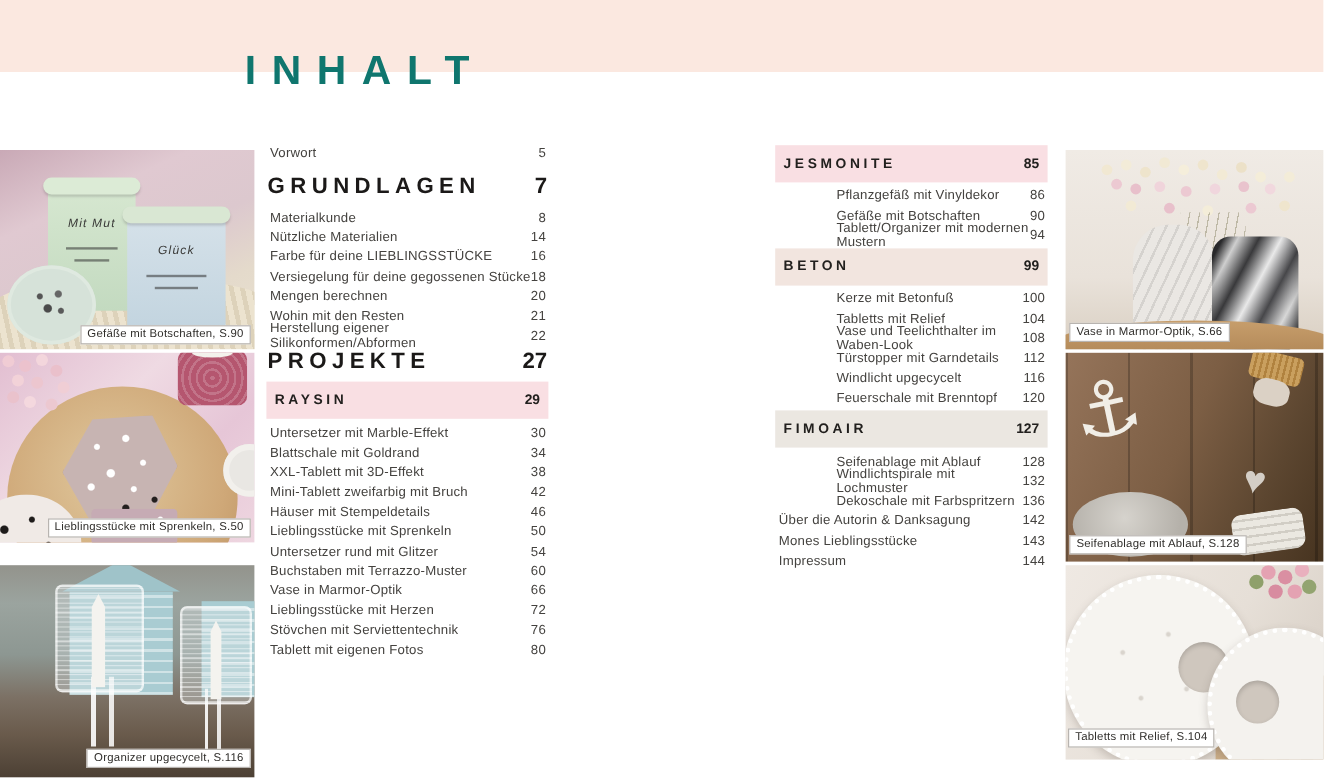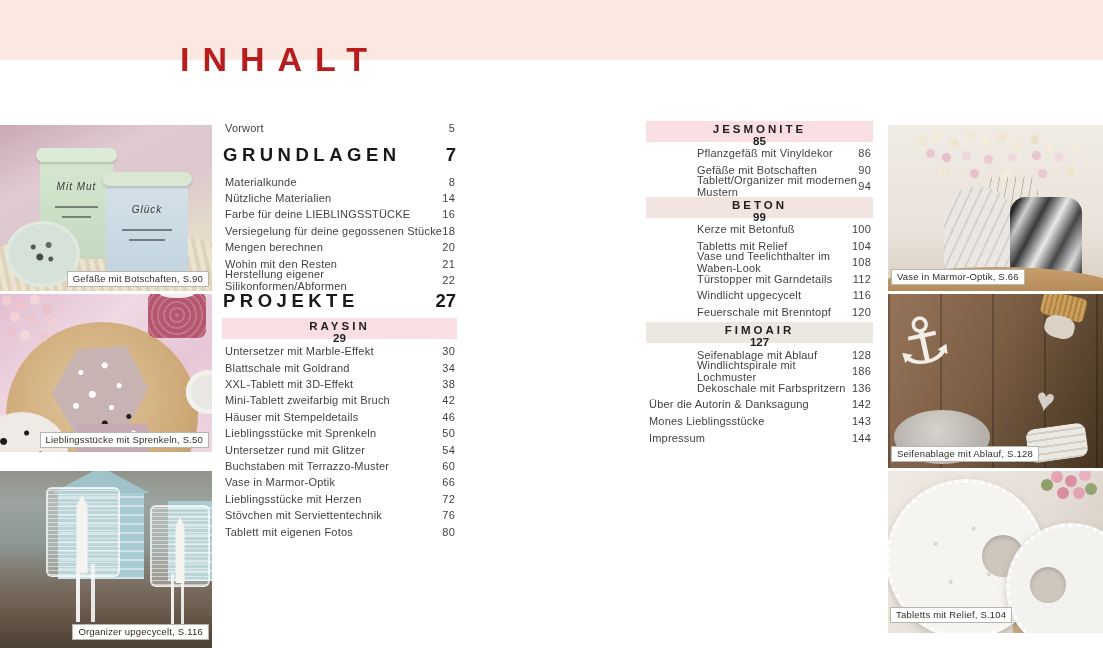--- a/index.html
+++ b/index.html
@@ -5,36 +5,36 @@
   html,body{margin:0;padding:0;}
   body{
     width:1103px;height:648px;position:relative;overflow:hidden;
     background:#ffffff;
     font-family:"Liberation Sans","DejaVu Sans",sans-serif;
     color:#403e3b;
   }
   
   .banner{position:absolute;left:0;top:0;width:1103px;height:60px;background:#fbe8e0;}
   .page-title{
-    position:absolute;left:180px;top:40px;
-    font-size:34px;font-weight:600;letter-spacing:13px;color:#b91c1c;
+    position:absolute;left:204px;top:40px;
+    font-size:34px;font-weight:600;letter-spacing:13px;color:#0f766e;
   }
   
   .toc{position:absolute;display:flex;flex-direction:column;}
   .toc-left{left:222px;top:120px;width:235px;}
   .toc-right{left:646px;top:121px;width:227px;}
   .row{display:flex;justify-content:space-between;align-items:center;
        height:16.4px;font-size:11px;letter-spacing:.2px;color:#44423f;padding:0 2px 0 3px;}
   .toc-right .row{height:16.6px;}
   .row .num{text-align:right;}
   .chapter{display:flex;justify-content:space-between;align-items:center;
        height:26px;font-size:18.5px;font-weight:700;letter-spacing:4.5px;color:#1b1918;padding:0 1px;}
   .chapter .num{letter-spacing:0;}
   .bar{display:flex;justify-content:space-between;align-items:center;
-       height:17px;font-size:11.5px;font-weight:700;letter-spacing:3px;color:#22201e;padding:2px 7px;flex-direction:column;}
+       height:17px;font-size:11.5px;font-weight:700;letter-spacing:3px;color:#22201e;padding:7px 7px;}
   .bar .num{letter-spacing:0;font-size:11.5px;}
   .bar-pink{background:#f9dfe3;}
   .bar-beige{background:#f2e5df;}
   .bar-grey{background:#ebe7e1;}
   .mt6{margin-top:6px;} .mt5{margin-top:5px;} .mt4{margin-top:4px;}
   .mt10{} .mt3{margin-top:3px;margin-left:48px;} .mt2{margin-top:2px;} .mt17{}
   
   .photo{position:absolute;overflow:hidden;}
   .caption{
     position:absolute;background:#ffffff;border:1px solid #b8b4b0;
@@ -386,21 +386,21 @@
     <span>FIMOAIR</span>
     <span class="num">127</span>
   </div>
   <div class="mt3">
     <div class="row">
         <span>Seifenablage mit Ablauf</span>
         <span class="num">128</span>
       </div>
     <div class="row">
         <span>Windlichtspirale  mit Lochmuster</span>
-        <span class="num">186</span>
+        <span class="num">132</span>
       </div>
     <div class="row">
         <span>Dekoschale mit Farbspritzern</span>
         <span class="num">136</span>
       </div>
   </div>
   <div class="mt17">
     <div class="row">
         <span>Über die Autorin &amp; Danksagung</span>
         <span class="num">142</span>

